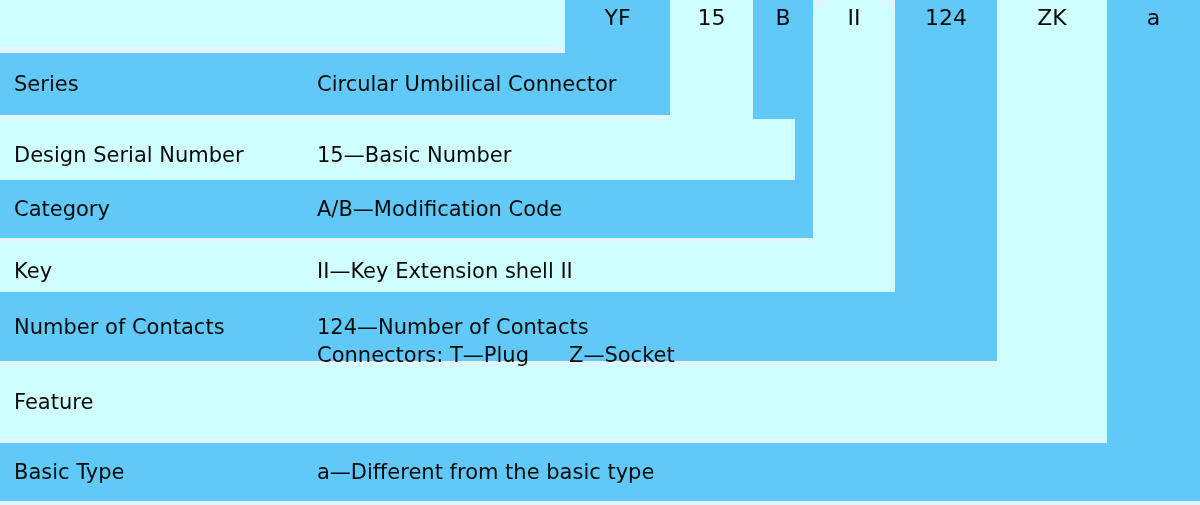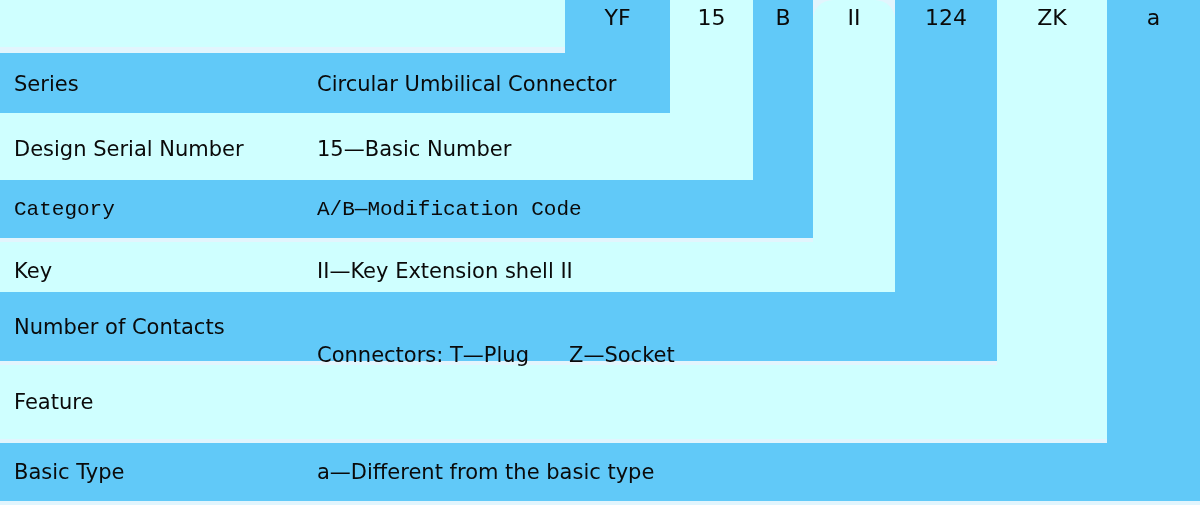--- a/index.html
+++ b/index.html
@@ -70,37 +70,38 @@
   </div>
   <div class="col tone-blue" style="left:1107px;width:93px;height:501px;">
     <span class="code">a</span>
   </div>
 
   <div class="row tone-blue" style="top:53px;height:62px;width:670px;text-align:center;">
     <span class="lbl">Series</span>
     <span class="desc">Circular Umbilical Connector</span>
   </div>
 
-  <div class="row tone-cyan" style="top:113px;height:71px;width:753px;">
+  <div class="row tone-cyan" style="top:119px;height:71px;width:753px;padding-left:42px;">
     <span class="lbl">Design Serial Number</span>
     <span class="desc">15—Basic Number</span>
   </div>
 
-  <div class="row tone-blue" style="top:180px;height:58px;width:813px;font-family:Liberation Mono, monospace;">
+  <div class="row tone-blue" style="top:180px;height:58px;width:813px;">
     <span class="lbl">Category</span>
     <span class="desc">A/B—Modification Code</span>
   </div>
 
   <div class="row tone-cyan" style="top:242px;height:58px;width:895px;text-align:right;">
     <span class="lbl">Key</span>
     <span class="desc">II—Key Extension shell II</span>
   </div>
 
   <div class="row tone-blue" style="top:292px;height:69px;width:997px;">
     <span class="lbl">Number of Contacts</span>
+    <span class="desc">124—Number of Contacts</span>
   </div>
 
   <div class="row tone-cyan" style="top:365px;height:74px;width:1107px;">
     <span class="lbl">Feature</span>
     <span class="desc multi">
       <span class="dline">Connectors: T—Plug      Z—Socket</span>
       <span class="dline">Contact: J—Pin     K—Socket</span>
     </span>
   </div>
 

